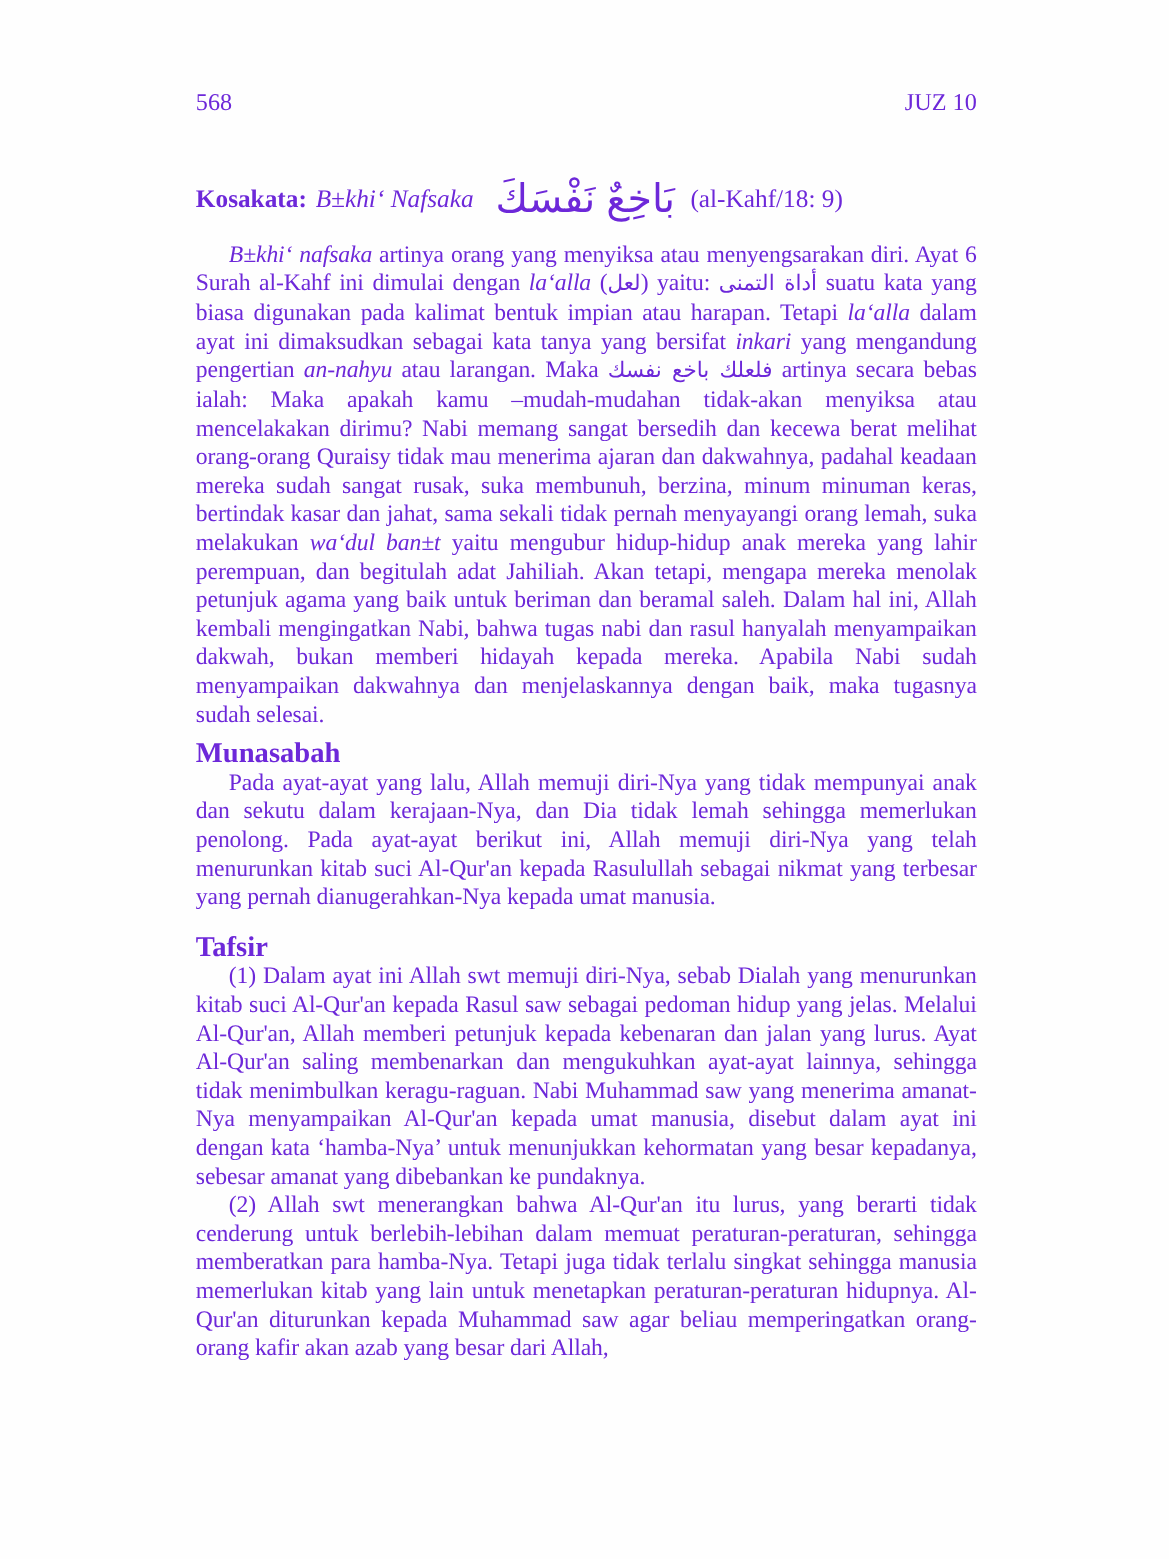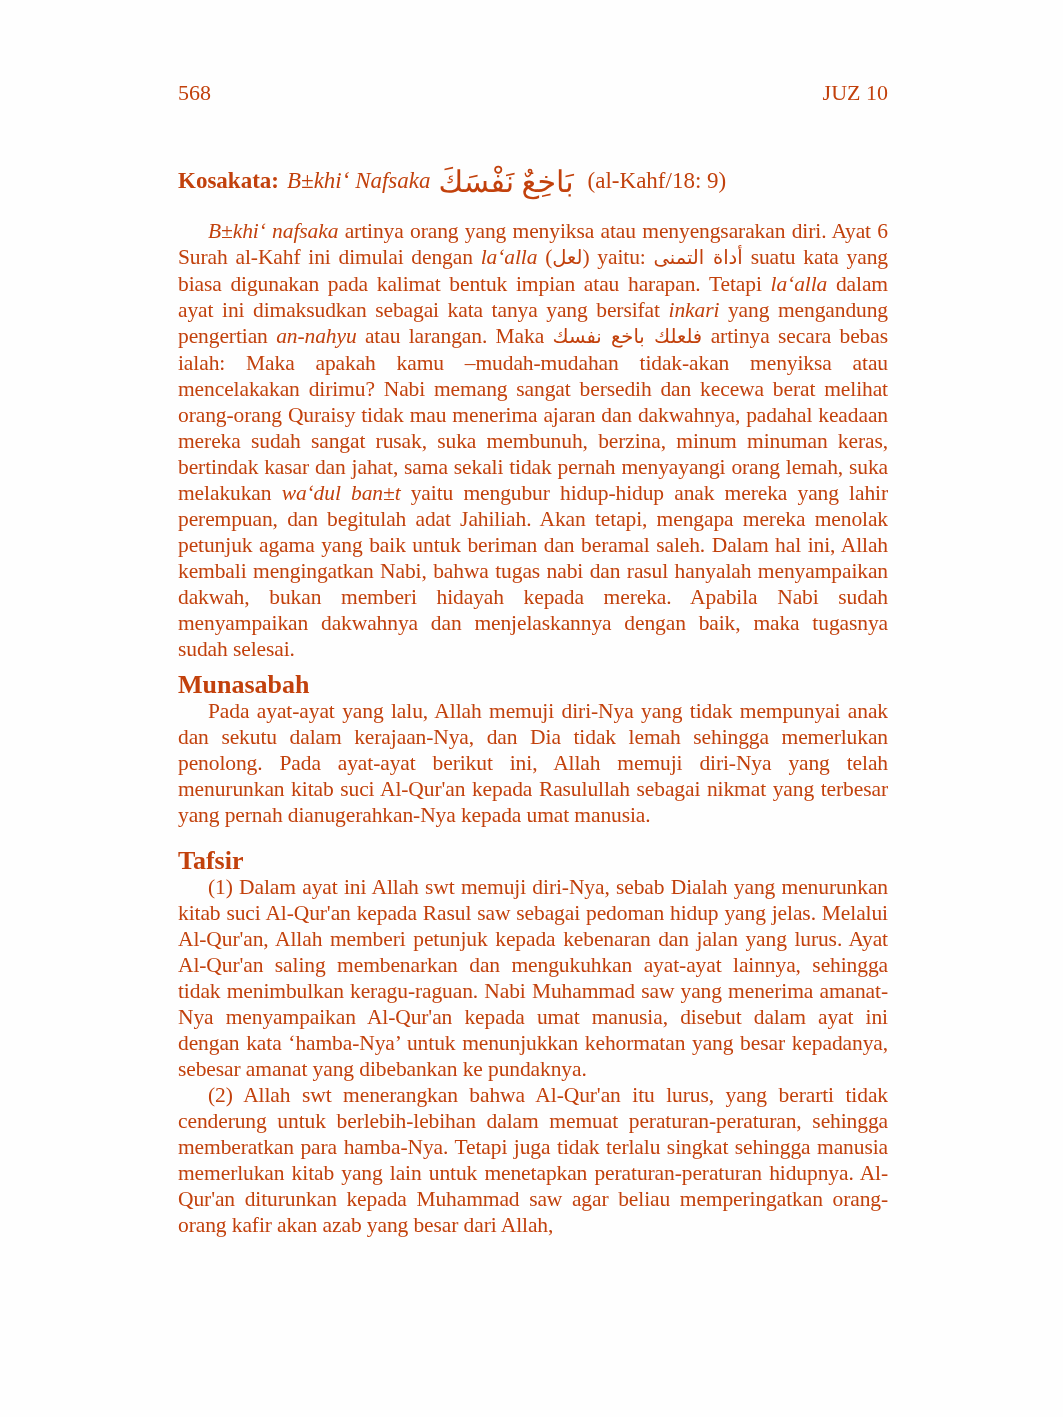--- a/index.html
+++ b/index.html
@@ -5,21 +5,21 @@
   html, body {
     margin: 0;
     padding: 0;
     background: #ffffff;
   }
   .page {
     position: relative;
     width: 1063px;
     height: 1417px;
     background: #fefefe;
-    color: #c2410c;
+    color: #6d28d9;
     font-family: "Liberation Serif", "DejaVu Serif", serif;
     overflow: hidden;
   }
   .content {
     position: absolute;
     left: 178px;
     top: 80px;
     width: 710px;
   }
   
@@ -39,23 +39,23 @@
     margin-top: 52px;
     height: 46px;
     display: flex;
     align-items: center;
     font-size: 23px;
     white-space: nowrap;
   }
   .kosakata-label { font-weight: bold; }
   .kosakata-term { font-style: italic; margin-left: 8px; }
   .kosakata-arabic {
-    font-family: Liberation Serif, serif;
-    font-size: 30px;
-    margin: 0 14px 0 8px;
+    font-family: Liberation Sans, sans-serif;
+    font-size: 36px;
+    margin: 0 14px 0 20px;
     direction: rtl;
   }
   .kosakata-ref { }
 
   
   .document-body { margin-top: 14px; }
   .body-paragraph {
     margin: 0;
     font-size: 21.5px;
     line-height: 26px;

